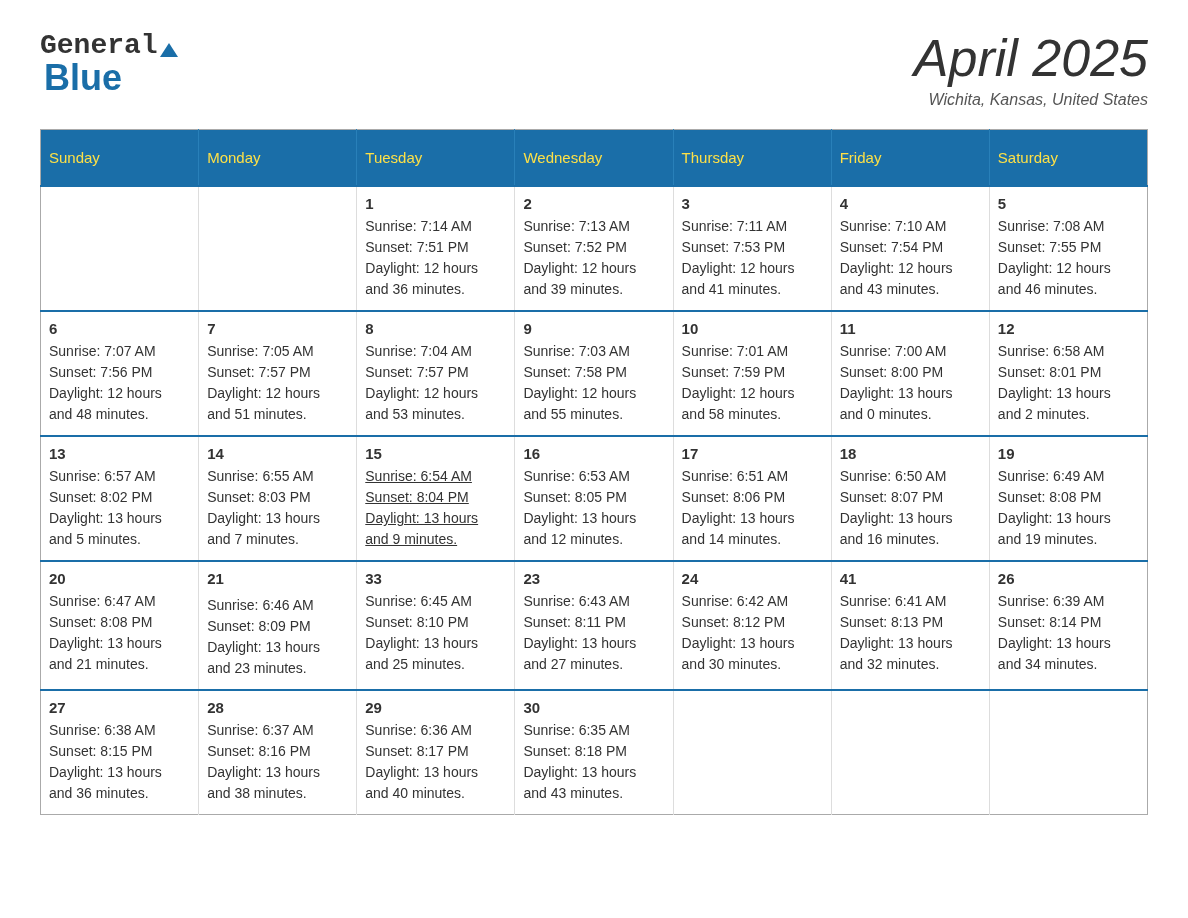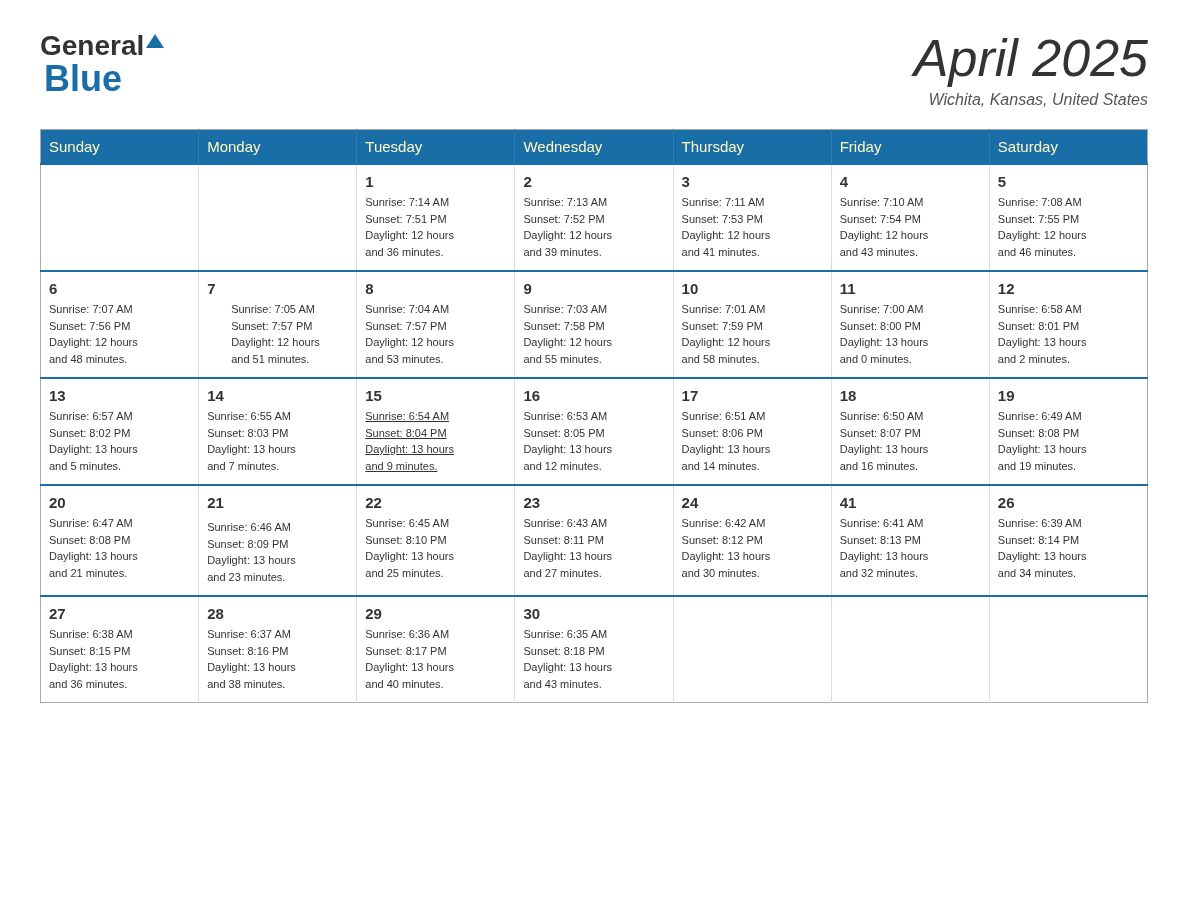--- a/index.html
+++ b/index.html
@@ -26,21 +26,22 @@
       font-weight: bold;
       color: #1a6ea8;
     }
     .logo-wrapper {
       display: flex;
       flex-direction: column;
       align-items: flex-start;
     }
     .logo-line1 {
       display: flex;
-      align-items: flex-start;
+      align-items: flex-end;
+      font-family: Liberation Mono, monospace;
     }
     .logo-line2 {
       display: flex;
       align-items: center;
       margin-top: -4px;
     }
     .title-section {
       text-align: right;
       font-style: italic;
     }
@@ -55,22 +56,22 @@
       color: #555;
       margin-top: 4px;
     }
     .calendar {
       width: 100%;
       border-collapse: collapse;
       border: 1px solid #aaa;
     }
     .calendar thead tr th {
       background-color: #1a6ea8;
-      color: #fef9c3;
-      padding: 8px 8px;
+      color: #fde047;
+      padding: 19px 8px;
       text-align: left;
       font-size: 15px;
       font-weight: normal;
       border-right: 1px solid #2980b9;
     }
     .calendar thead tr th:last-child {
       border-right: none;
     }
     .calendar tbody tr {
       border-top: 2px solid #1a6ea8;
@@ -88,21 +89,21 @@
       border-right: none;
     }
     .day-number {
       font-size: 15px;
       font-weight: bold;
       color: #333;
       display: block;
       margin-bottom: 4px;
     }
     .day-info {
-      font-size: 11px;
+      font-size: 14px;
       color: #333;
       line-height: 1.5;
     }
     .empty-cell {
       background: #fff;
     }
     
     .triangle-svg {
       display: inline-block;
       vertical-align: middle;
@@ -184,21 +185,21 @@
       <tr>
         <td>
           <span class="day-number">6</span>
           <div class="day-info" style="white-space: pre-line;">Sunrise: 7:07 AM
 Sunset: 7:56 PM
 Daylight: 12 hours
 and 48 minutes.</div>
         </td>
         <td>
           <span class="day-number">7</span>
-          <div class="day-info" style="white-space: pre-line; margin-left: 24px;">Sunrise: 7:05 AM
+          <div class="day-info" style="white-space: pre-line;">Sunrise: 7:05 AM
 Sunset: 7:57 PM
 Daylight: 12 hours
 and 51 minutes.</div>
         </td>
         <td>
           <span class="day-number">8</span>
           <div class="day-info" style="white-space: pre-line;">Sunrise: 7:04 AM
 Sunset: 7:57 PM
 Daylight: 12 hours
 and 53 minutes.</div>
@@ -292,21 +293,21 @@
 and 21 minutes.</div>
         </td>
         <td>
           <span class="day-number">21</span>
           <div class="day-info" style="white-space: pre-line; margin-top: 8px;">Sunrise: 6:46 AM
 Sunset: 8:09 PM
 Daylight: 13 hours
 and 23 minutes.</div>
         </td>
         <td>
-          <span class="day-number">22</span>
+          <span class="day-number">33</span>
           <div class="day-info" style="white-space: pre-line;">Sunrise: 6:45 AM
 Sunset: 8:10 PM
 Daylight: 13 hours
 and 25 minutes.</div>
         </td>
         <td>
           <span class="day-number">23</span>
           <div class="day-info" style="white-space: pre-line;">Sunrise: 6:43 AM
 Sunset: 8:11 PM
 Daylight: 13 hours

